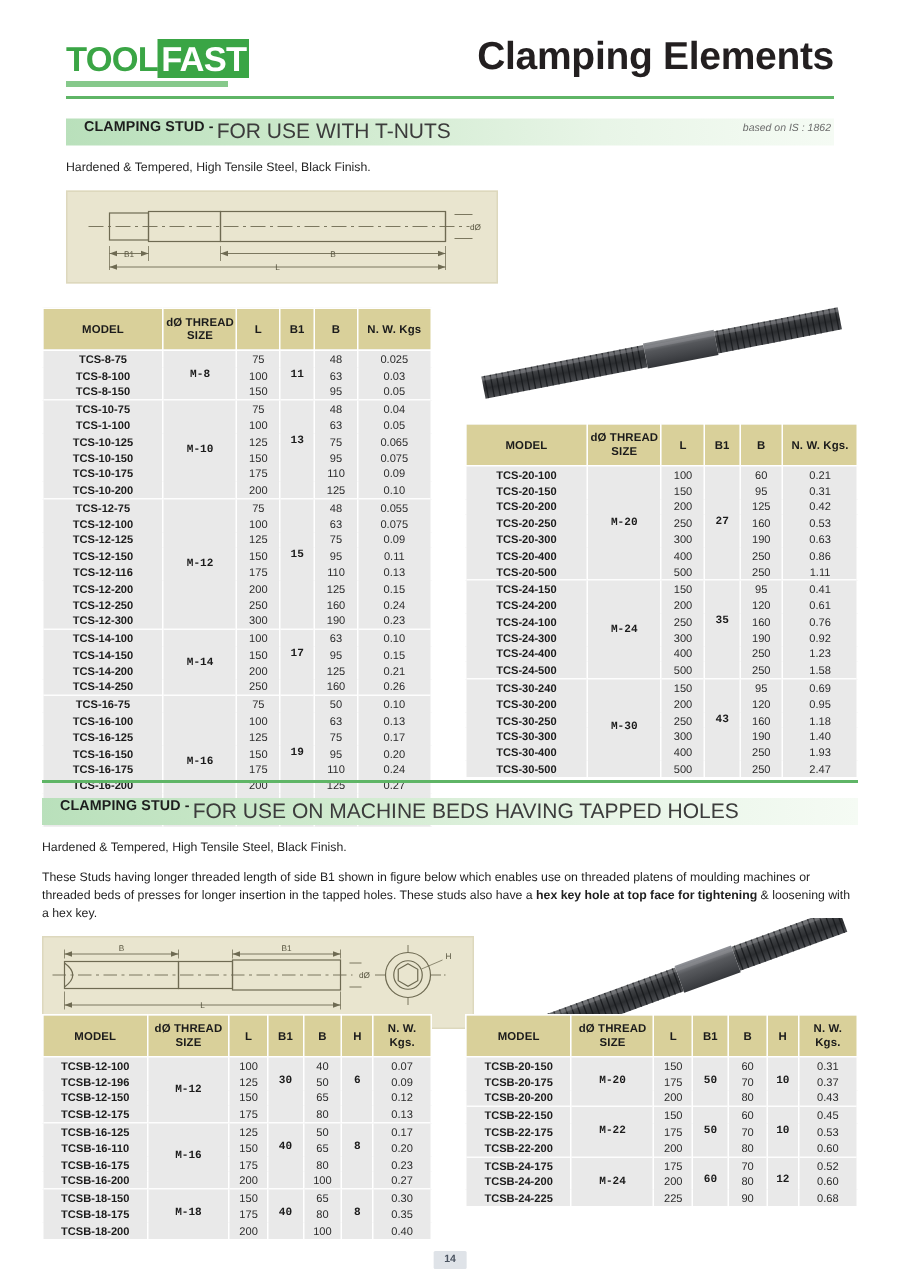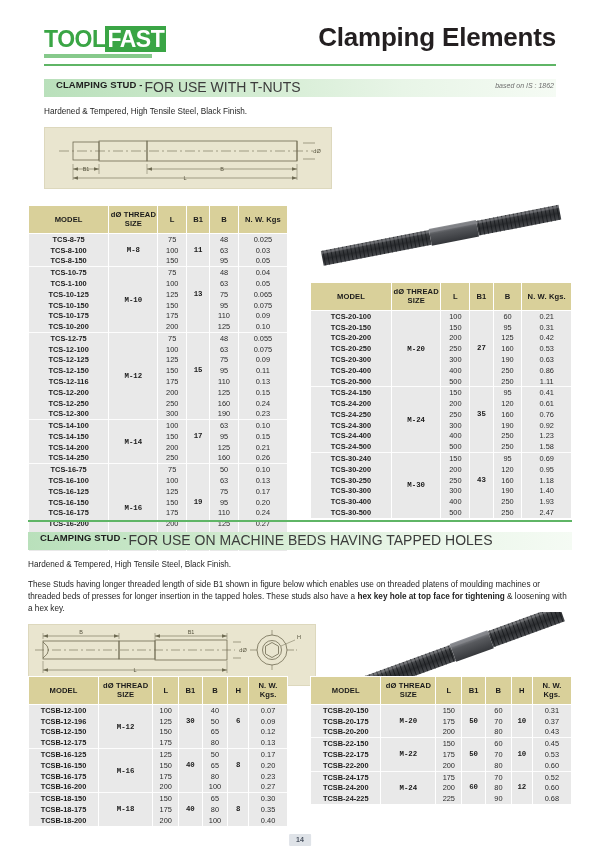--- a/index.html
+++ b/index.html
@@ -482,21 +482,21 @@
             <td>0.41</td>
           </tr>
           <tr>
             <td class="model">TCS-24-200</td>
             <td>200</td>
             <td></td>
             <td>120</td>
             <td>0.61</td>
           </tr>
           <tr>
-            <td class="model">TCS-24-250</td>
+            <td class="model">TCS-24-100</td>
             <td>250</td>
             <td class="merged" rowspan="4" style="vertical-align: top;">35</td>
             <td>160</td>
             <td>0.76</td>
           </tr>
           <tr>
             <td class="model">TCS-24-300</td>
             <td>300</td>
             <td>190</td>
             <td>0.92</td>
@@ -728,21 +728,21 @@
           <tr class="group-start">
             <td class="model">TCSB-16-125</td>
             <td class="merged" rowspan="4" style="vertical-align: middle;">M-16</td>
             <td>125</td>
             <td></td>
             <td>50</td>
             <td></td>
             <td>0.17</td>
           </tr>
           <tr>
-            <td class="model">TCSB-16-150</td>
+            <td class="model">TCSB-16-110</td>
             <td>150</td>
             <td class="merged" rowspan="3" style="vertical-align: top;">40</td>
             <td>65</td>
             <td class="merged" rowspan="3" style="vertical-align: top;">8</td>
             <td>0.20</td>
           </tr>
           <tr>
             <td class="model">TCSB-16-175</td>
             <td>175</td>
             <td>80</td>

